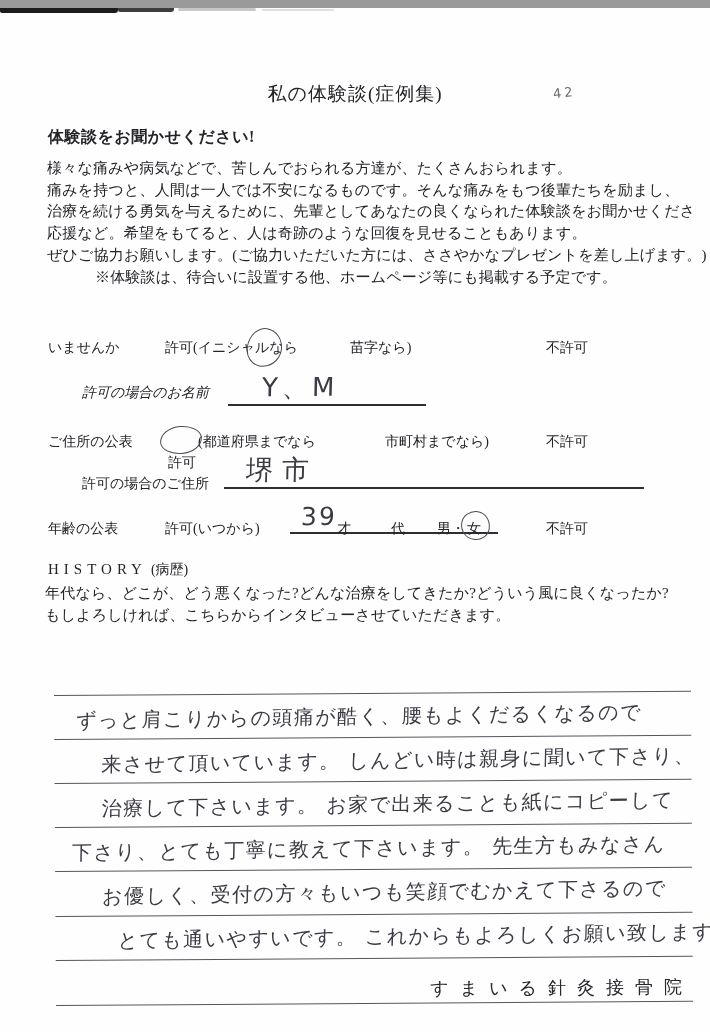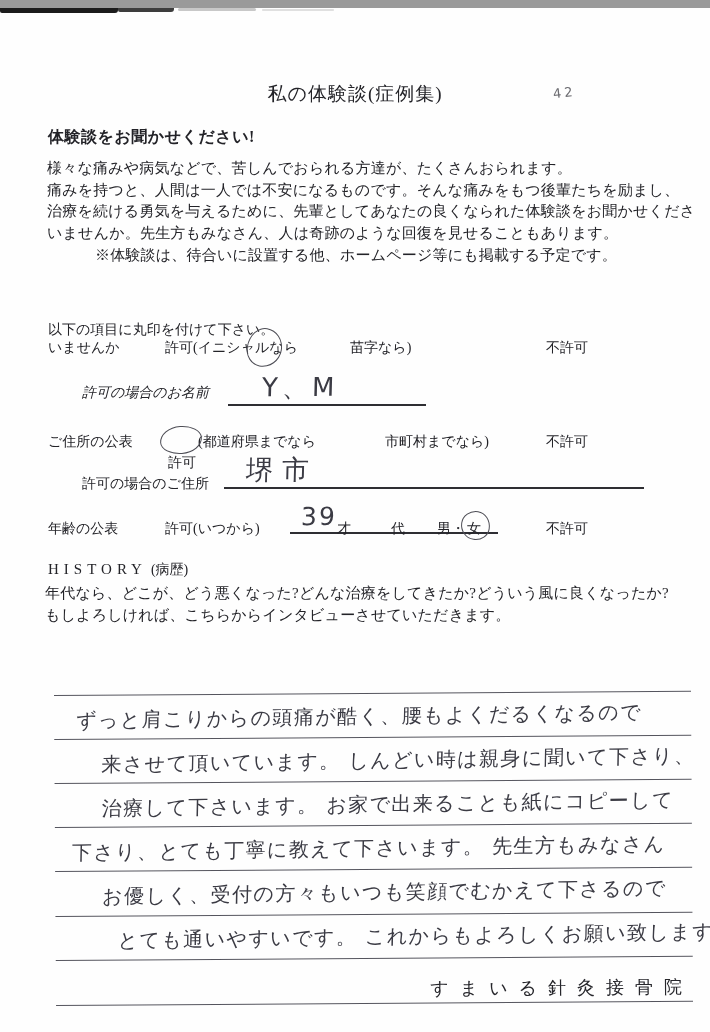--- a/index.html
+++ b/index.html
@@ -38,25 +38,25 @@
 
   <div class="abs" style="left:0;top:73px;width:710px;text-align:center;font-size:19px;letter-spacing:1px;">私の体験談(症例集)</div>
   <div class="abs hand pencil" style="left:553px;top:77px;font-size:13px;letter-spacing:3px;transform:rotate(-6deg);">42</div>
 
   <div class="abs" style="left:48px;top:119px;font-size:16px;font-weight:bold;letter-spacing:.5px;">体験談をお聞かせください!</div>
 
   <div class="abs" style="left:47px;top:150px;line-height:21.7px;">
     <div class="body-txt">様々な痛みや病気などで、苦しんでおられる方達が、たくさんおられます。</div>
     <div class="body-txt">痛みを持つと、人間は一人では不安になるものです。そんな痛みをもつ後輩たちを励まし、</div>
     <div class="body-txt">治療を続ける勇気を与えるために、先輩としてあなたの良くなられた体験談をお聞かせくださ</div>
-    <div class="body-txt">いませんか。先生方もみなさん、人は奇跡のような回復を見せることもあります。</div>
+    <div class="body-txt">応援など。希望をもてると、人は奇跡のような回復を見せることもあります。</div>
+    <div class="body-txt">ぜひご協力お願いします。(ご協力いただいた方には、ささやかなプレゼントを差し上げます。)</div>
     <div class="body-txt" style="padding-left:48px;">※体験談は、待合いに設置する他、ホームページ等にも掲載する予定です。</div>
   </div>
 
-  <div class="abs label-txt" style="left:48px;top:313px;">以下の項目に丸印を付けて下さい。</div>
 
   <div class="abs label-txt" style="left:48px;top:331px;">いませんか</div>
   <div class="abs label-txt" style="left:165px;top:331px;">許可(イニシャルなら</div>
   <div class="abs label-txt" style="left:350px;top:331px;">苗字なら)</div>
   <div class="abs label-txt" style="left:546px;top:331px;">不許可</div>
   <div class="circle" style="left:247px;top:320px;width:33px;height:37px;border-radius:48% 52% 55% 45%/55% 50% 50% 45%;transform:rotate(10deg);"></div>
 
   <div class="abs label-txt" style="left:82px;top:376px;font-style:italic;">許可の場合のお名前</div>
   <div class="uline" style="left:228px;top:396px;width:198px;"></div>
   <div class="abs hand" style="left:262px;top:362px;font-size:26px;letter-spacing:4px;">Y、M</div>

